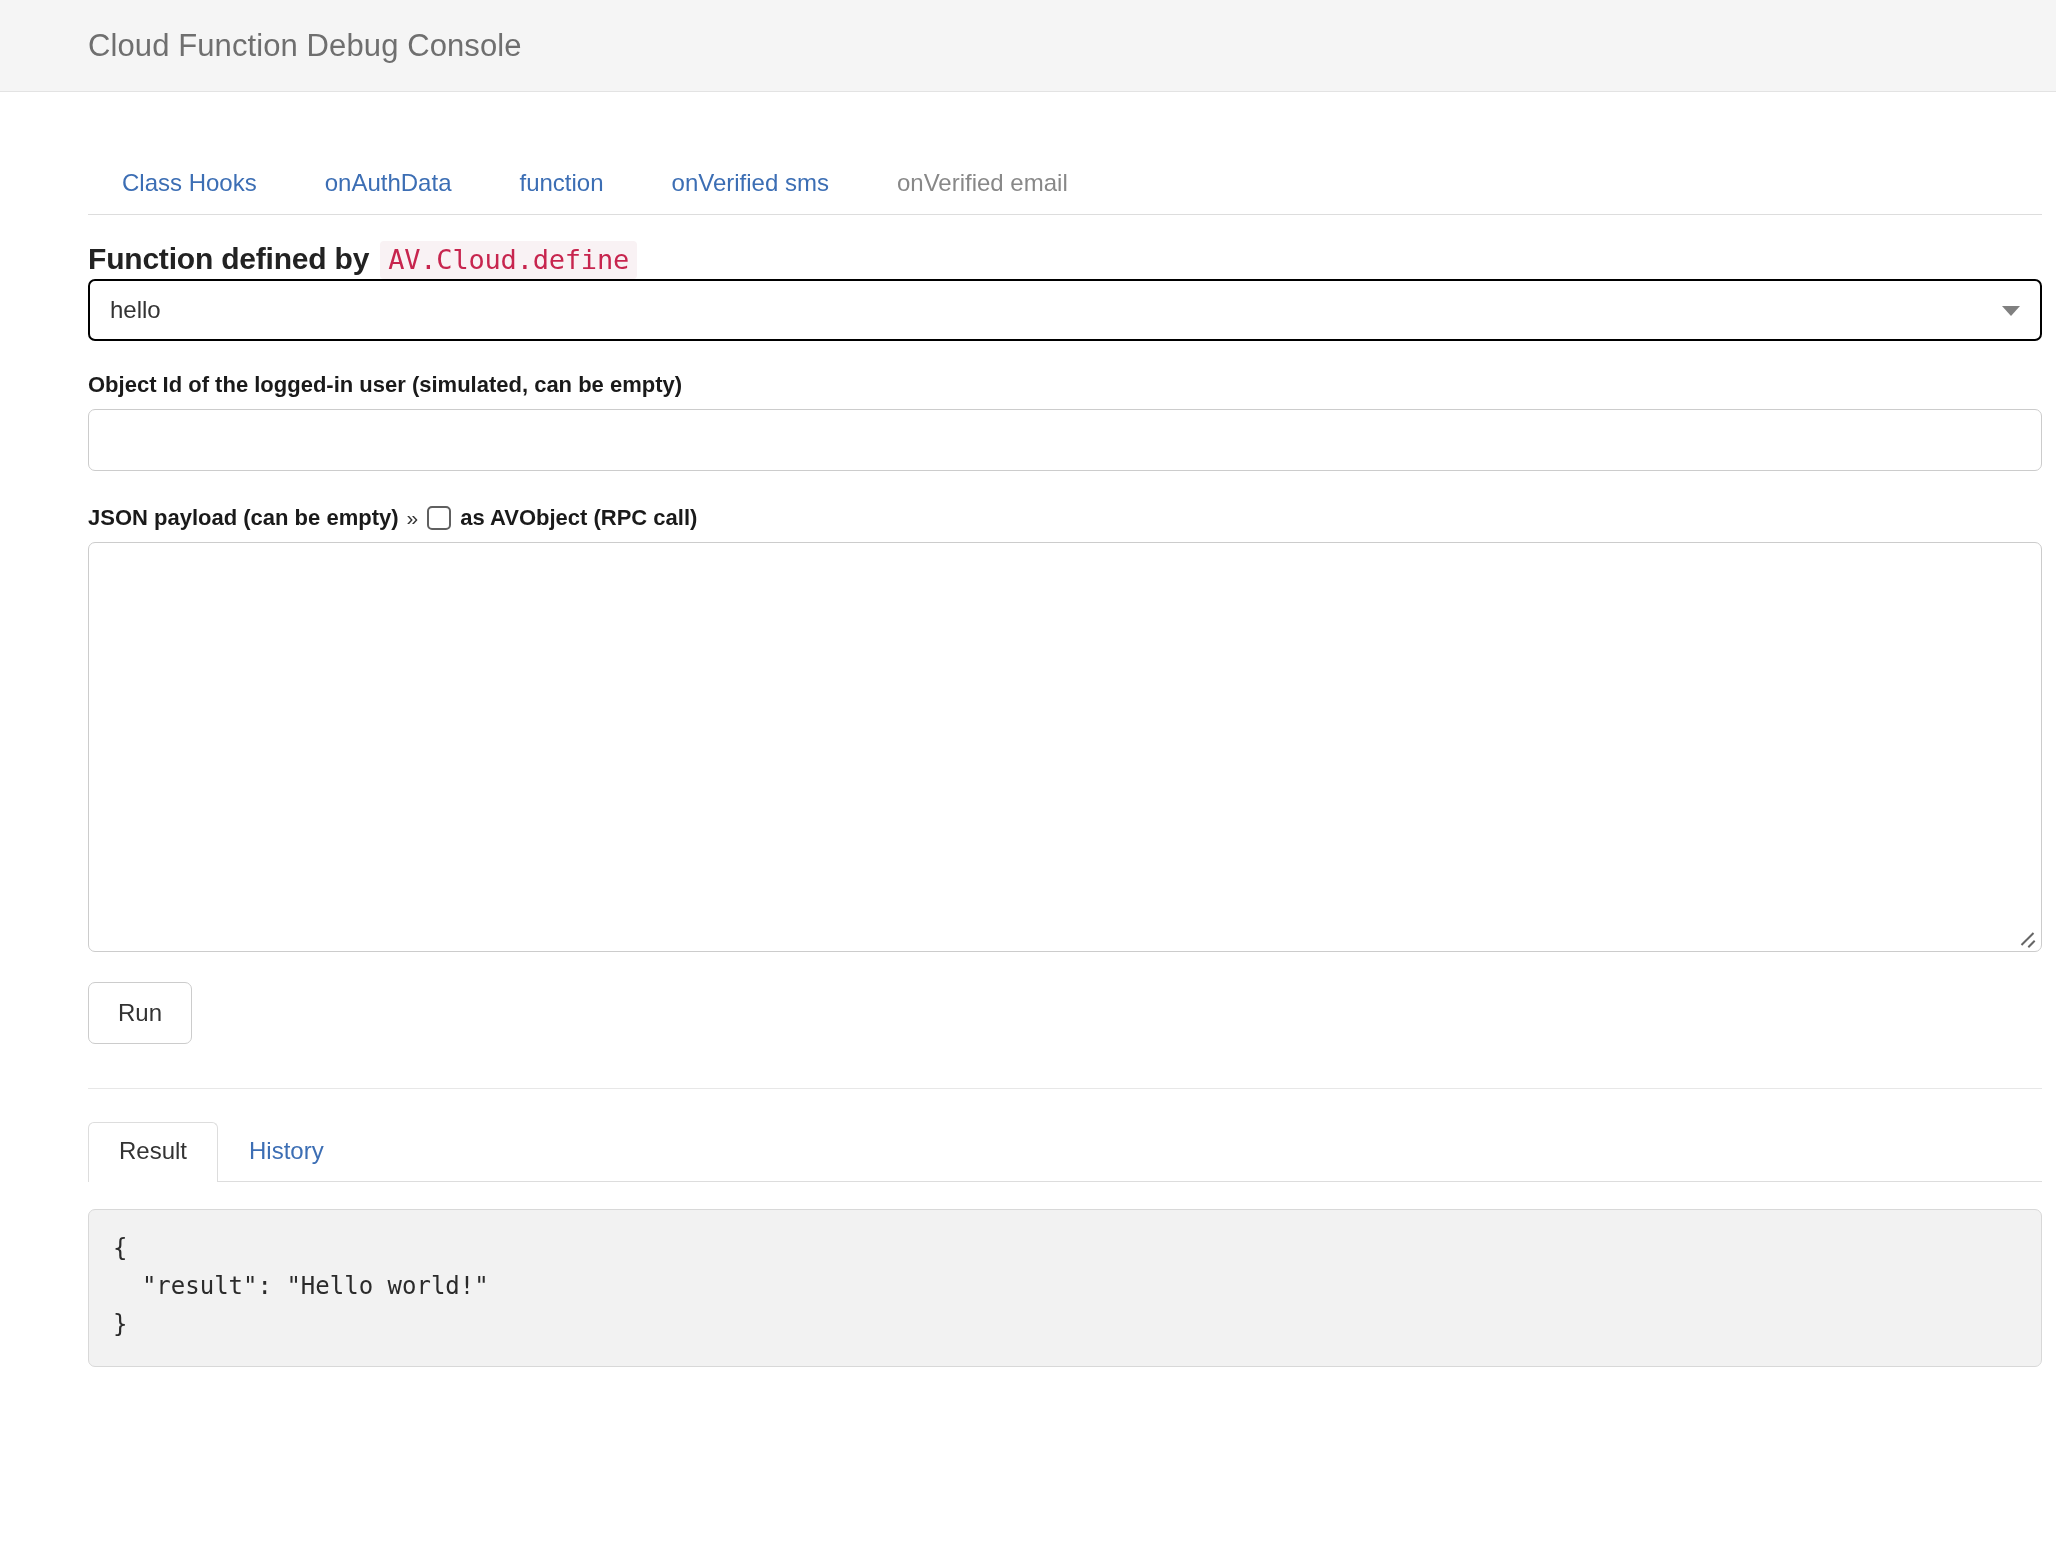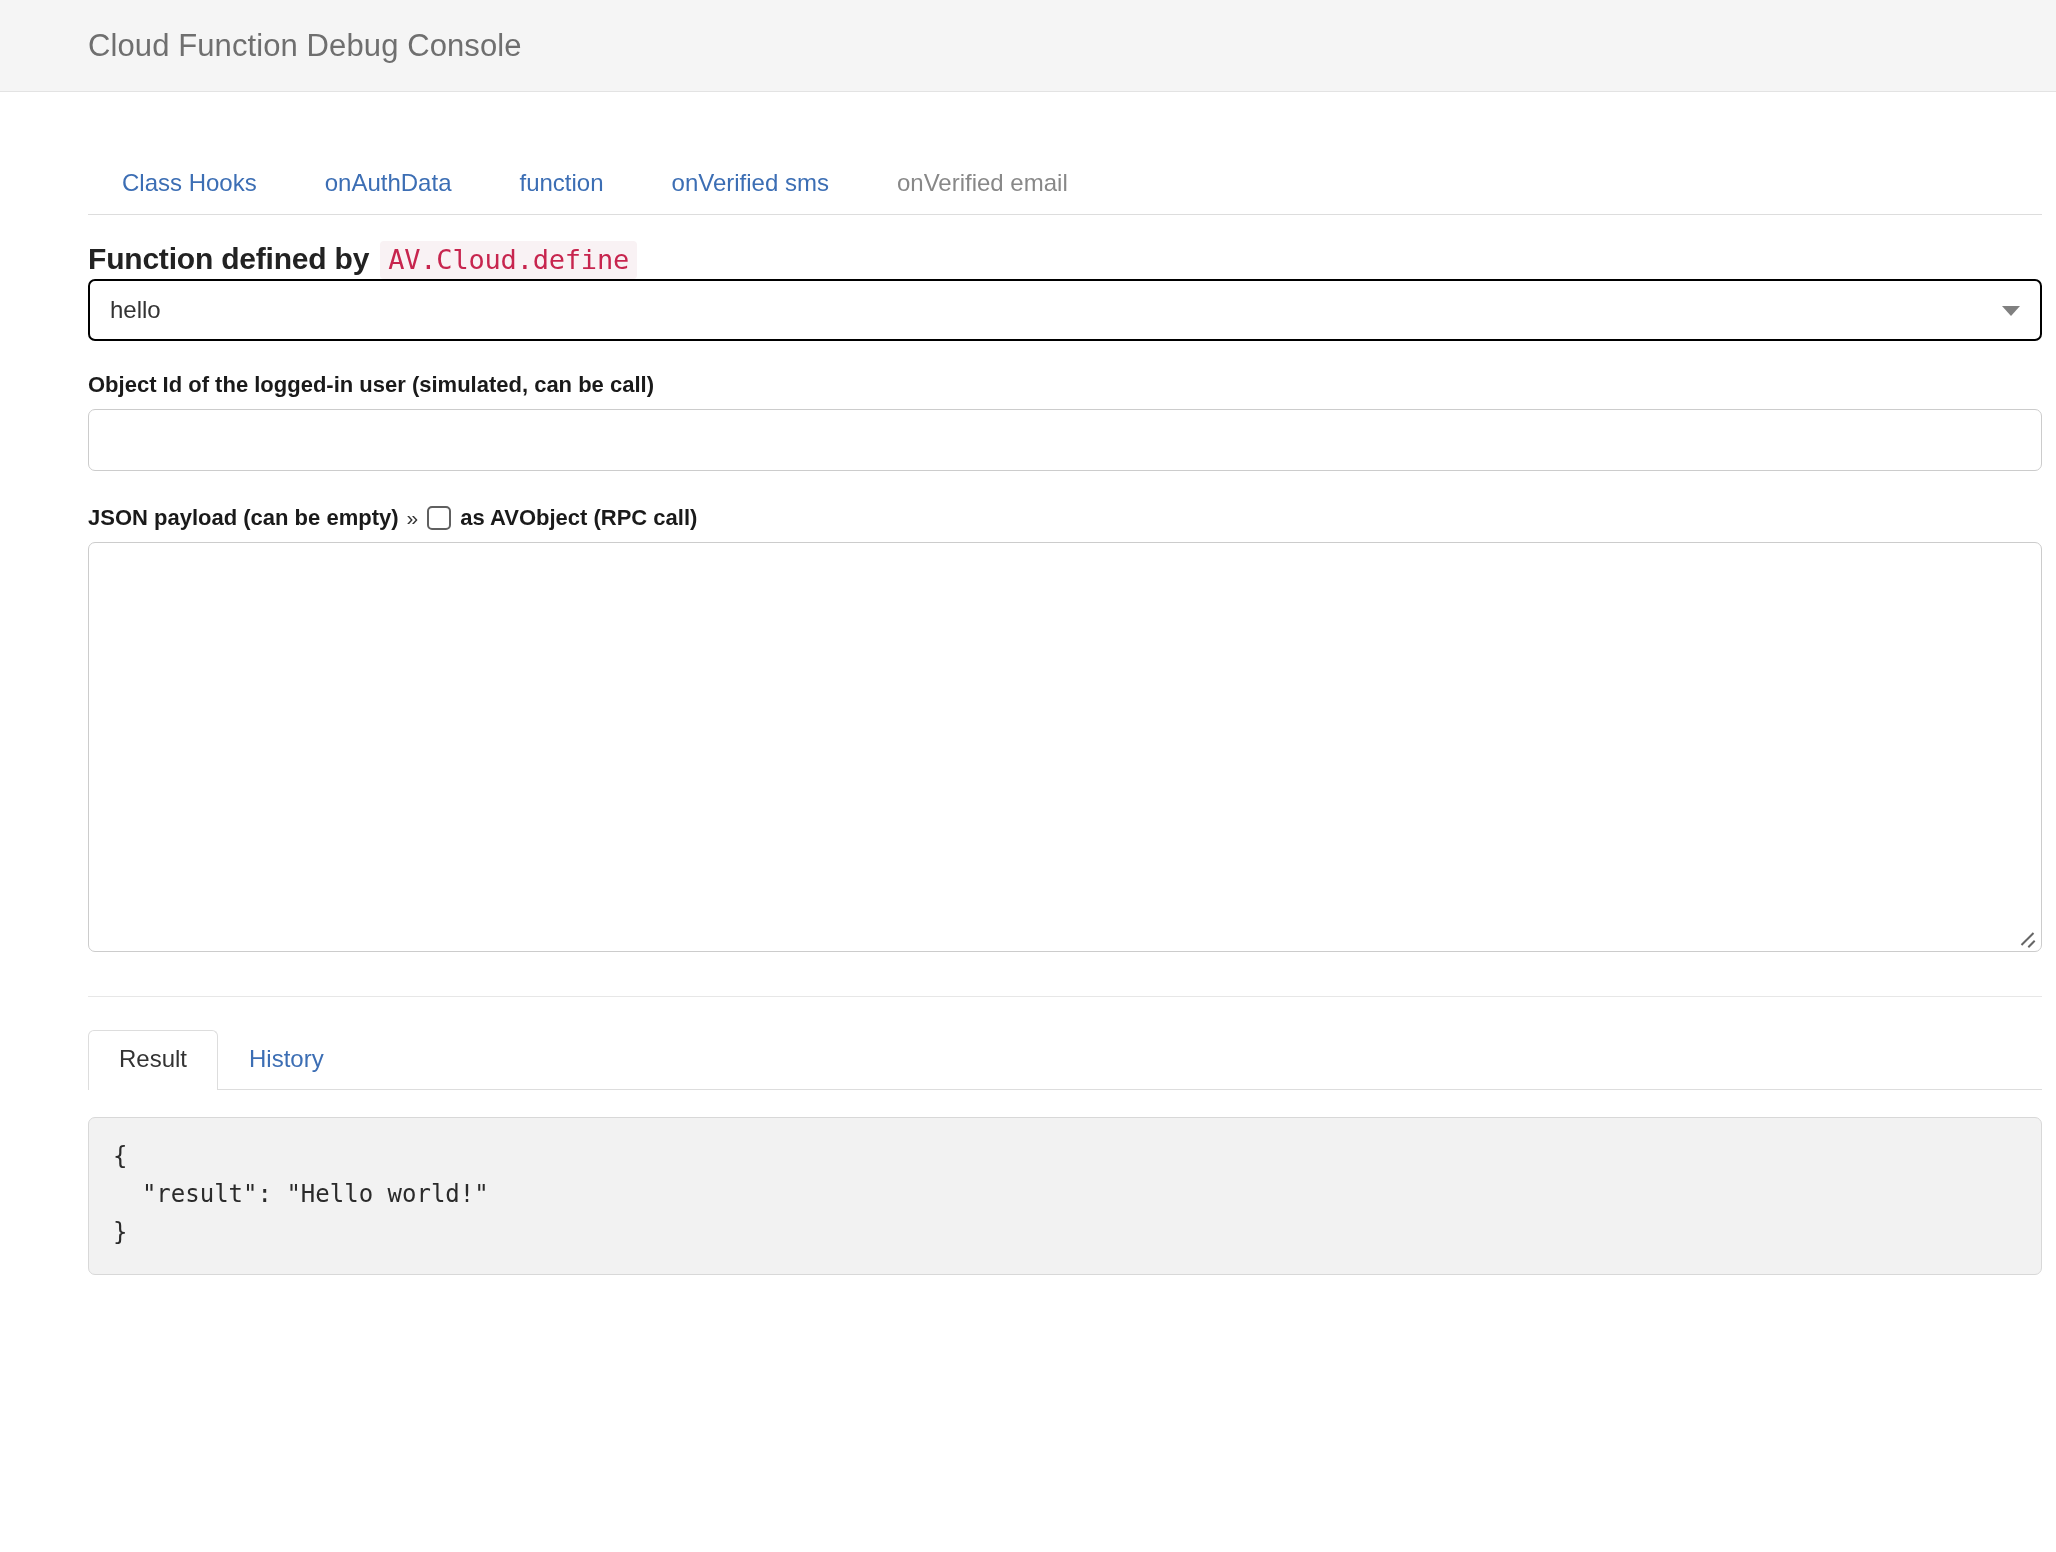--- a/index.html
+++ b/index.html
@@ -287,41 +287,44 @@
 
     
     <div class="select-wrap">
       <div class="form-select">
         <span>hello</span>
       </div>
       <span class="caret"></span>
     </div>
 
     
-    <label class="field-label">Object Id of the logged-in user (simulated, can be call)</label>
+    <label class="field-label">Object Id of the logged-in user (simulated, can be empty)</label>
     <input class="form-input" type="text" value="" style="">
 
     
     <div class="inline-label">
       <span>JSON payload (can be empty)</span>
       <span class="guillemet">»</span>
       <span class="chk"></span>
       <span>as AVObject (RPC call)</span>
     </div>
 
     
     <div class="textarea-wrap">
       <textarea class="form-textarea" style=""></textarea>
       <span class="resize-grip">
         <i class="l1"></i>
           <i class="l2"></i>
       </span>
     </div>
 
     
+    <div>
+      <button class="btn-run">Run</button>
+    </div>
 
     <hr class="sep">
 
     
     <ul class="nav-tabs result-tabs">
       <li class="nav-tab active">
         <span>Result</span>
       </li>
       <li class="nav-tab">
         <span>History</span>

